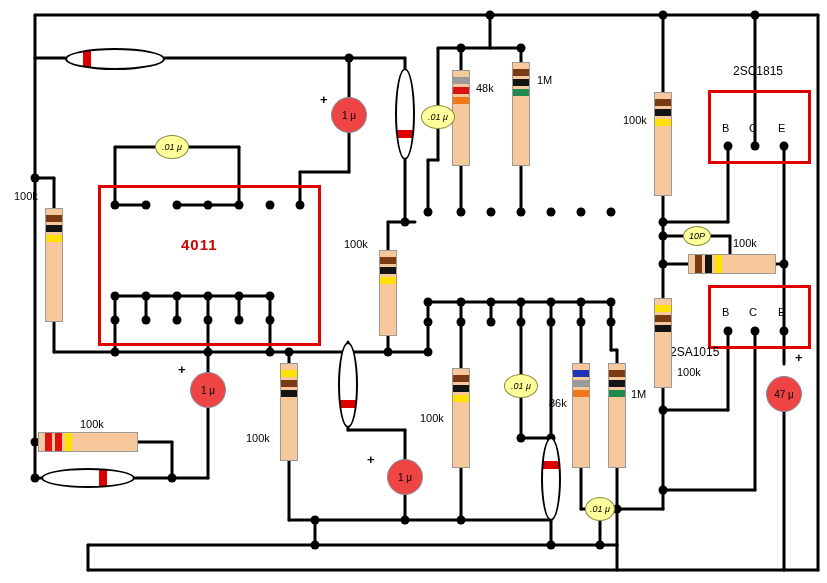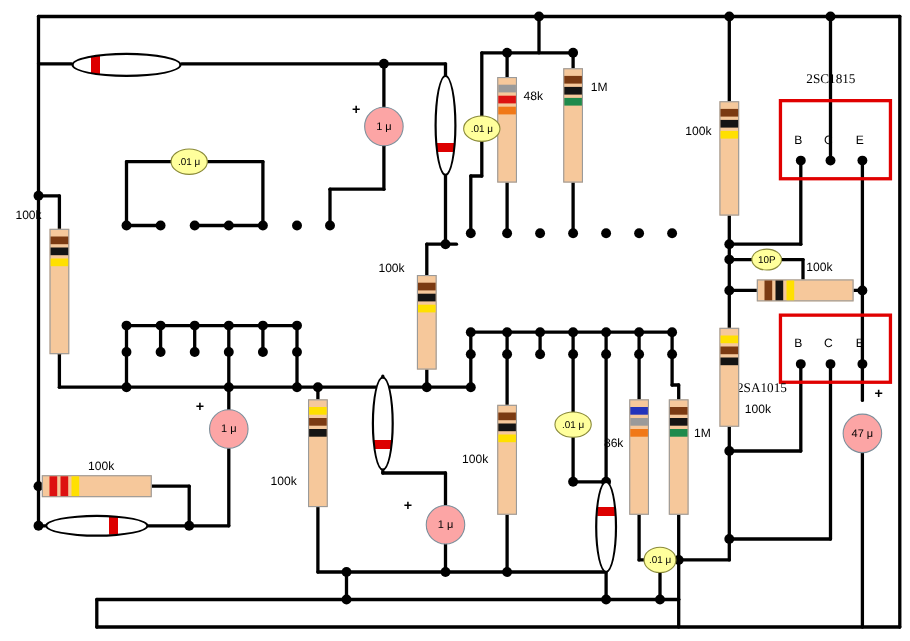--- a/index.html
+++ b/index.html
@@ -4,29 +4,29 @@
 <style>
   html,body{margin:0;padding:0;background:#fff;}
   .stage{position:relative;width:827px;height:583px;background:#ffffff;overflow:hidden;
          font-family:"Liberation Sans",sans-serif;color:#000;}
   .wires{position:absolute;left:0;top:0;width:827px;height:583px;}
   .wires line{stroke:#000;stroke-width:3;stroke-linecap:round;}
   .wires circle{fill:#000;}
   .ic{position:absolute;border:3px solid #e00000;background:transparent;}
   .ic-label{position:absolute;color:#d00000;font-weight:bold;font-size:15px;letter-spacing:1px;}
   .tbox{position:absolute;border:3px solid #e00000;background:transparent;}
-  .t-label{position:absolute;font-size:12px;color:#000;font-family:Liberation Serif, serif;}
+  .t-label{position:absolute;font-size:12px;color:#000;}
   .pin-letter{position:absolute;font-size:11px;color:#000;}
   .res{position:absolute;background:#F6C89B;border:1px solid #9a9a9a;box-sizing:border-box;}
   .band{position:absolute;}
   .rlabel{position:absolute;font-size:11px;color:#000;white-space:nowrap;}
-  .cap-el{position:absolute;border-radius:50%;background:#fca5a5;border:1px solid #7d8f9b;
+  .cap-el{position:absolute;border-radius:50%;background:#ef4444;border:1px solid #7d8f9b;
           display:flex;align-items:center;justify-content:center;font-size:10px;box-sizing:border-box;}
   .cap-film{position:absolute;border-radius:50%;background:#FFFF9C;border:1px solid #8a8a3a;
-          display:flex;align-items:center;justify-content:center;font-size:9px;box-sizing:border-box;}
+          display:flex;align-items:center;justify-content:center;font-size:9px;box-sizing:border-box;font-style:italic;}
   .diode{position:absolute;border-radius:50%;border:2px solid #000;box-sizing:border-box;}
   .plus{position:absolute;font-size:13px;font-weight:bold;}
 </style>
 </head>
 <body>
 
 <div class="stage">
 
   <svg class="wires" viewBox="0 0 827 583">
 
@@ -223,20 +223,23 @@
     <circle cx="611" cy="322" r="4.5"></circle>
 
     <circle cx="728" cy="146" r="4.5"></circle>
       <circle cx="755" cy="146" r="4.5"></circle>
       <circle cx="784" cy="146" r="4.5"></circle>
     <circle cx="728" cy="331" r="4.5"></circle>
       <circle cx="755" cy="331" r="4.5"></circle>
       <circle cx="784" cy="331" r="4.5"></circle>
   </svg>
 
+  <div class="ic" style="left:98px;top:185px;width:217px;height:155px;">
+    <span class="ic-label" style="left:80px;top:48px;">4011</span>
+  </div>
 
   <div class="tbox" style="left:708px;top:90px;width:97px;height:68px;"></div>
   <span class="t-label" style="left:733px;top:64px;">2SC1815</span>
   <span class="pin-letter" style="left:722px;top:122px;">B</span>
   <span class="pin-letter" style="left:749px;top:122px;">C</span>
   <span class="pin-letter" style="left:778px;top:122px;">E</span>
 
   <div class="tbox" style="left:708px;top:285px;width:97px;height:58px;"></div>
   <span class="t-label" style="left:670px;top:345px;">2SA1015</span>
   <span class="pin-letter" style="left:722px;top:306px;">B</span>

